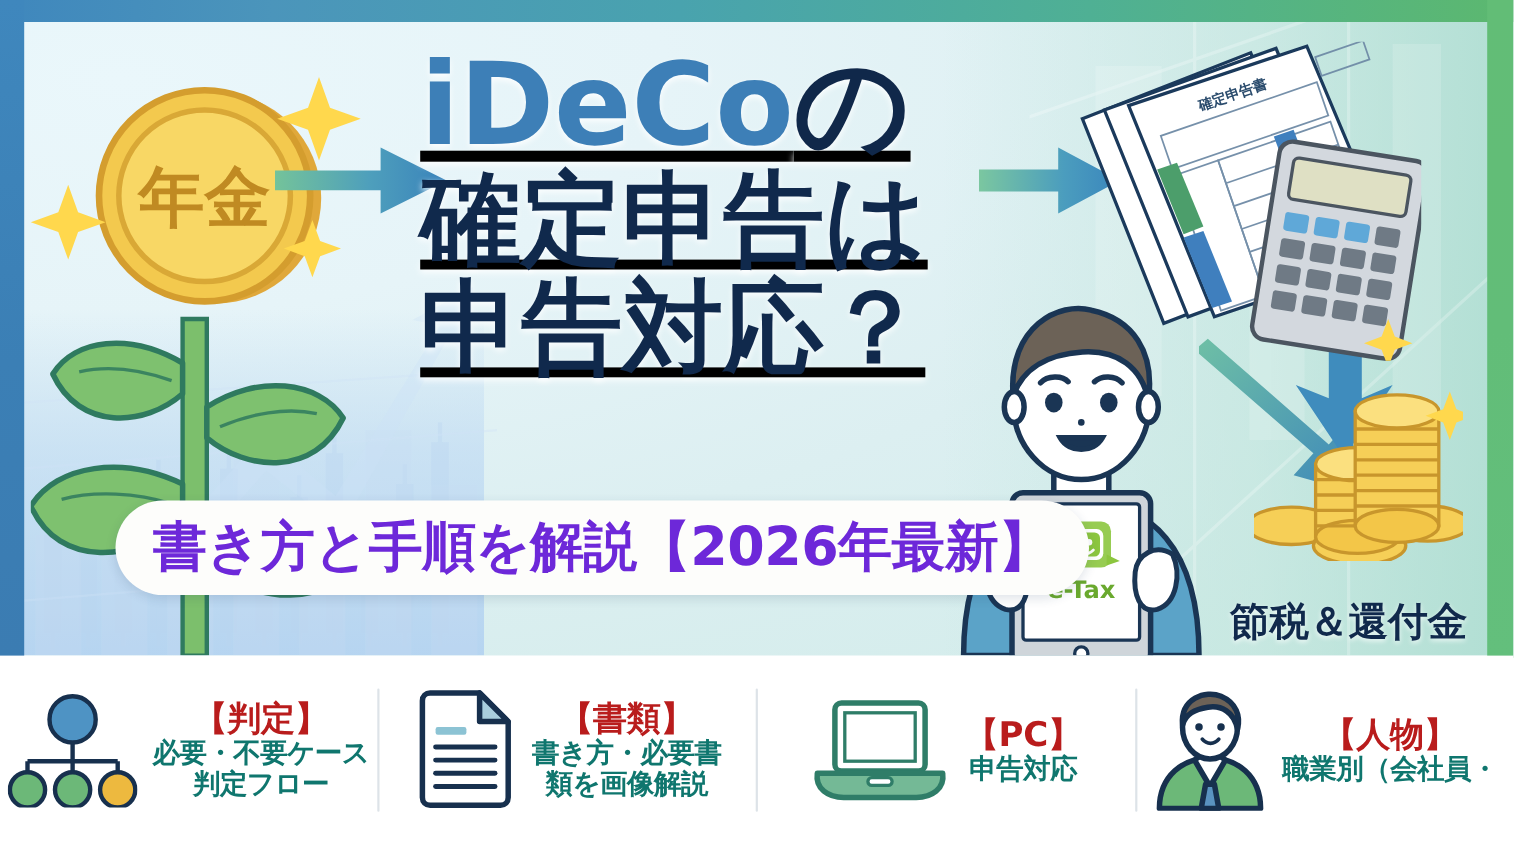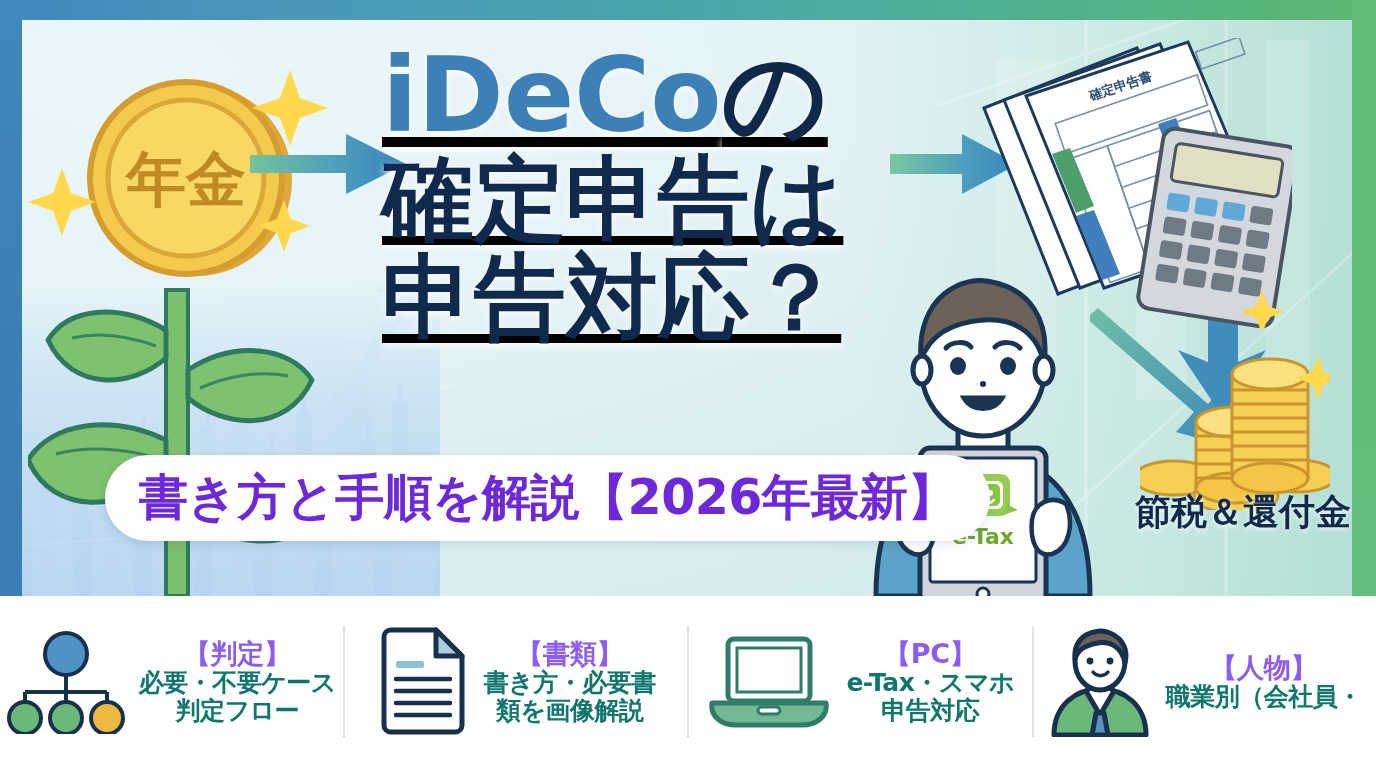--- a/index.html
+++ b/index.html
@@ -97,39 +97,39 @@
 
   
   .person{position:absolute;left:858px;top:248px;width:250px;height:348px;z-index:3;}
 
   
   .docs{position:absolute;left:962px;top:38px;width:330px;height:290px;z-index:2;}
 
   
   .coinstack{position:absolute;left:1140px;top:350px;width:190px;height:160px;z-index:3;}
   .coin-label{
-    position:absolute;left:1118px;top:488px;width:250px;text-align:center;
+    position:absolute;left:1118px;top:541px;width:250px;text-align:left;
     font-size:36px;font-weight:700;color:#10294c;z-index:4;
     text-shadow:0 2px 5px rgba(255,255,255,.8);
     white-space:nowrap;
   }
 
   
   .footer{
     position:absolute;left:0;top:596px;width:1376px;height:172px;
     background:#ffffff;display:flex;align-items:center;z-index:7;
   }
   .f-cell{
     flex:1;display:flex;align-items:center;justify-content:center;gap:14px;
     height:132px;position:relative;
   }
   .f-sep{width:2px;height:112px;background:#dde3e8;border-radius:2px;flex:0 0 2px;}
   .f-icon{flex:0 0 auto;display:block;}
   .f-text{display:flex;flex-direction:column;align-items:center;line-height:1.12;}
-  .f-title{font-size:27px;font-weight:700;color:#8b5cf6;letter-spacing:-.01em;white-space:nowrap;}
+  .f-title{font-size:31px;font-weight:700;color:#b91c1c;letter-spacing:-.01em;white-space:nowrap;}
   .f-l1,.f-l2{font-size:25px;font-weight:700;color:#0f766e;white-space:nowrap;letter-spacing:-.02em;}
 </style>
 </head>
 <body>
 
 <div class="banner">
 
   <div class="hero">
     <div class="hero-wash-right"></div>
     <div class="hero-wash-left"></div>
@@ -459,21 +459,20 @@
 
     <div class="f-cell">
       <svg class="f-icon" width="126" height="98" viewBox="0 0 126 98">
         <rect x="22" y="6" width="82" height="62" rx="6" fill="#ffffff" stroke="#2f7d68" stroke-width="5"></rect>
         <rect x="31" y="15" width="64" height="44" fill="#ffffff" stroke="#2f7d68" stroke-width="3"></rect>
         <path d="M6 70 L120 70 C 122 84, 110 92, 96 92 L30 92 C 16 92, 4 84, 6 70 Z" fill="#74b996" stroke="#2f7d68" stroke-width="5" stroke-linejoin="round"></path>
         <rect x="52" y="74" width="22" height="7" rx="3.5" fill="#ffffff" stroke="#2f7d68" stroke-width="3"></rect>
       </svg>
       <div class="f-text">
         <div class="f-title">【PC】</div>
-        <div class="f-l1">e-Tax・スマホ</div>
         <div class="f-l2">申告対応</div>
       </div>
     </div>
 
     <div class="f-sep"></div>
 
     <div class="f-cell">
       <svg class="f-icon" width="104" height="110" viewBox="0 0 104 110">
         <g stroke="#17304e" stroke-width="5" stroke-linejoin="round">
           <path d="M6 108 C 6 78, 28 62, 52 62 C 76 62, 98 78, 98 108 Z" fill="#6cb878"></path>

